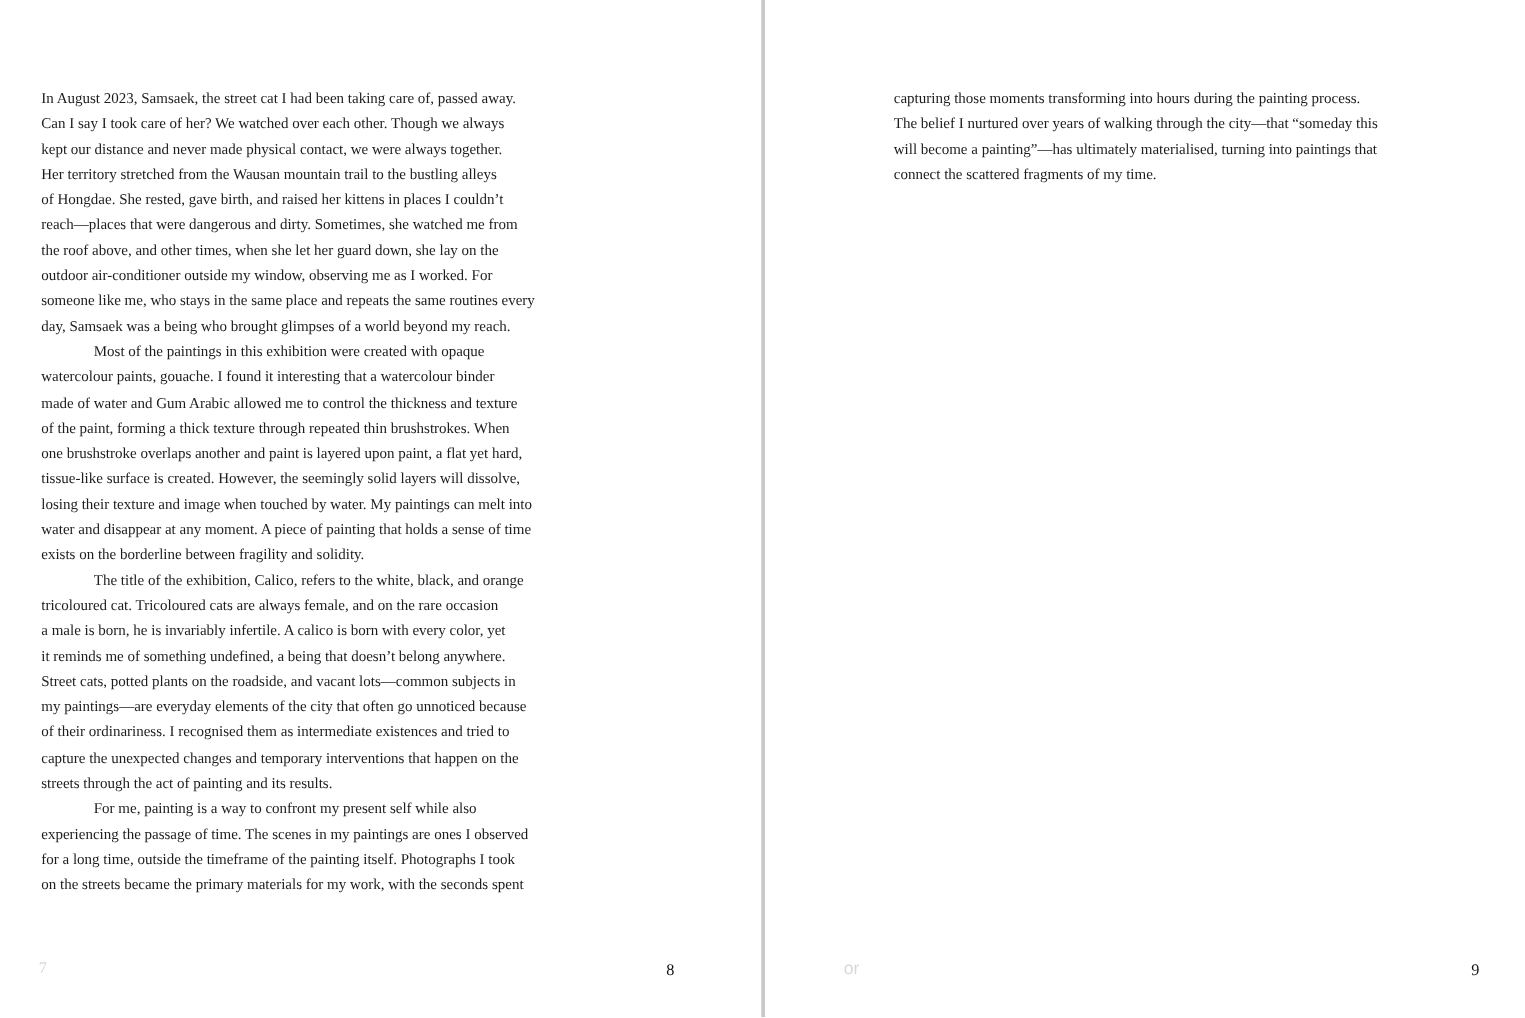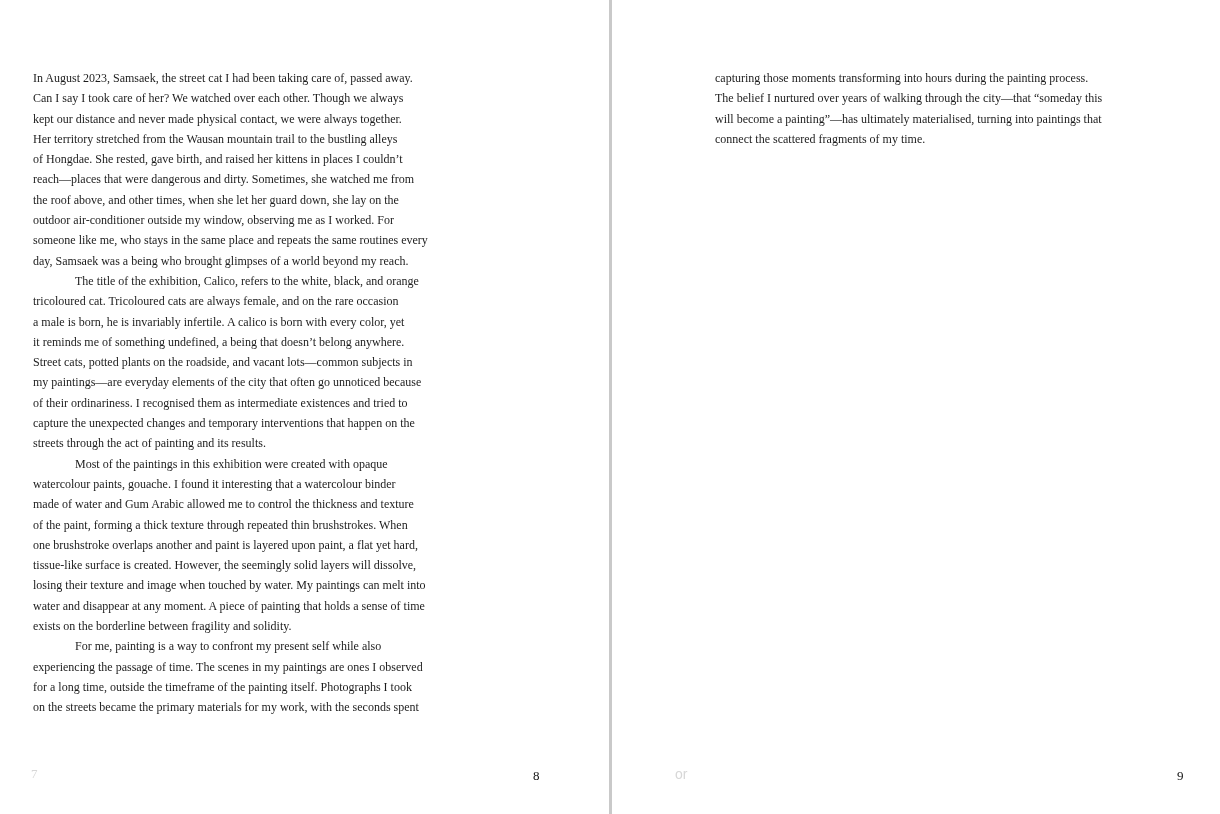--- a/index.html
+++ b/index.html
@@ -63,38 +63,38 @@
     <p class="para">In August 2023, Samsaek, the street cat I had been taking care of, passed away.
 Can I say I took care of her? We watched over each other. Though we always
 kept our distance and never made physical contact, we were always together.
 Her territory stretched from the Wausan mountain trail to the bustling alleys
 of Hongdae. She rested, gave birth, and raised her kittens in places I couldn’t
 reach—places that were dangerous and dirty. Sometimes, she watched me from
 the roof above, and other times, when she let her guard down, she lay on the
 outdoor air-conditioner outside my window, observing me as I worked. For
 someone like me, who stays in the same place and repeats the same routines every
 day, Samsaek was a being who brought glimpses of a world beyond my reach.</p>
+    <p class="para indent">Most of the paintings in this exhibition were created with opaque
+watercolour paints, gouache. I found it interesting that a watercolour binder
+made of water and Gum Arabic allowed me to control the thickness and texture
+of the paint, forming a thick texture through repeated thin brushstrokes. When
+one brushstroke overlaps another and paint is layered upon paint, a flat yet hard,
+tissue-like surface is created. However, the seemingly solid layers will dissolve,
+losing their texture and image when touched by water. My paintings can melt into
+water and disappear at any moment. A piece of painting that holds a sense of time
+exists on the borderline between fragility and solidity.</p>
     <p class="para indent">The title of the exhibition, Calico, refers to the white, black, and orange
 tricoloured cat. Tricoloured cats are always female, and on the rare occasion
 a male is born, he is invariably infertile. A calico is born with every color, yet
 it reminds me of something undefined, a being that doesn’t belong anywhere.
 Street cats, potted plants on the roadside, and vacant lots—common subjects in
 my paintings—are everyday elements of the city that often go unnoticed because
 of their ordinariness. I recognised them as intermediate existences and tried to
 capture the unexpected changes and temporary interventions that happen on the
 streets through the act of painting and its results.</p>
-    <p class="para indent">Most of the paintings in this exhibition were created with opaque
-watercolour paints, gouache. I found it interesting that a watercolour binder
-made of water and Gum Arabic allowed me to control the thickness and texture
-of the paint, forming a thick texture through repeated thin brushstrokes. When
-one brushstroke overlaps another and paint is layered upon paint, a flat yet hard,
-tissue-like surface is created. However, the seemingly solid layers will dissolve,
-losing their texture and image when touched by water. My paintings can melt into
-water and disappear at any moment. A piece of painting that holds a sense of time
-exists on the borderline between fragility and solidity.</p>
     <p class="para indent">For me, painting is a way to confront my present self while also
 experiencing the passage of time. The scenes in my paintings are ones I observed
 for a long time, outside the timeframe of the painting itself. Photographs I took
 on the streets became the primary materials for my work, with the seconds spent</p>
   </div>
 
   <div class="gutter-divider"></div>
 
   <div class="text-column right">
     <p class="para">capturing those moments transforming into hours during the painting process.

